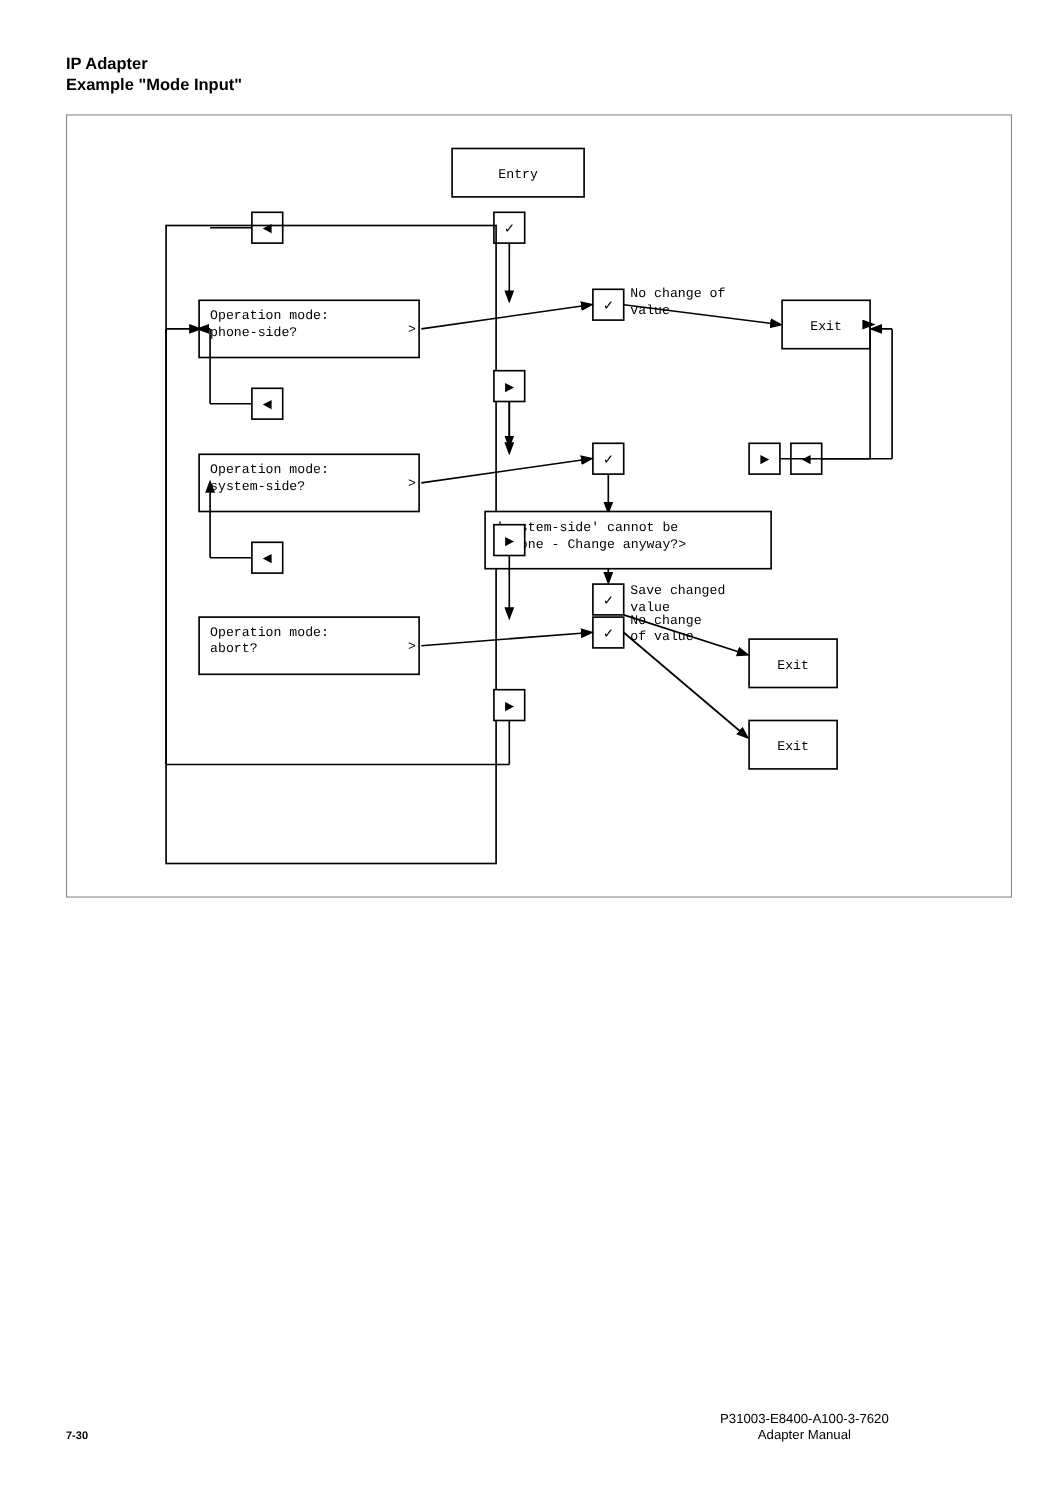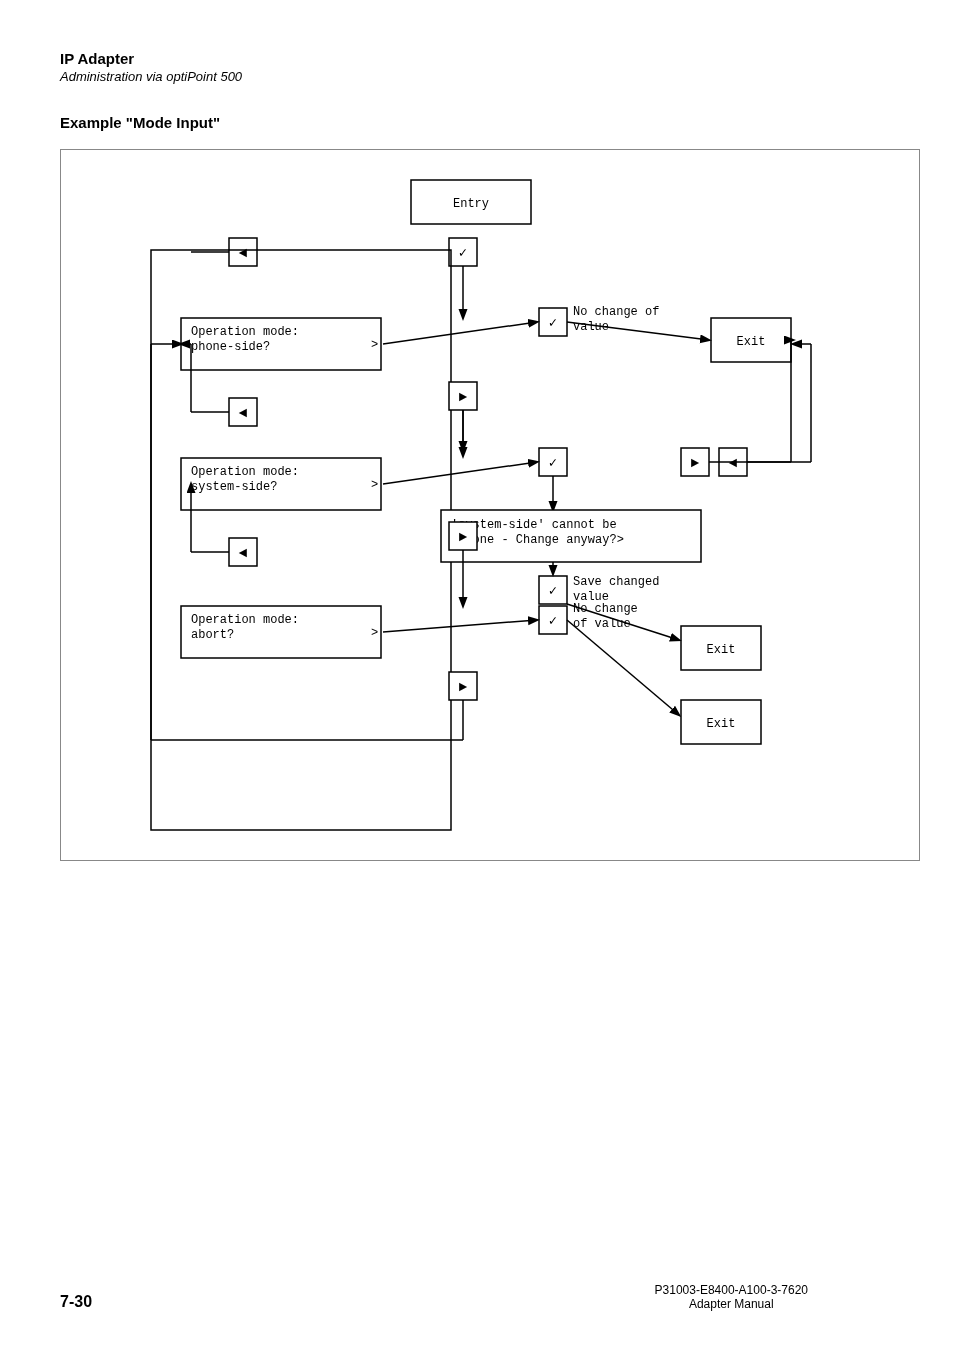--- a/index.html
+++ b/index.html
@@ -46,34 +46,33 @@
       position: absolute;
       bottom: 40px;
       left: 60px;
       right: 60px;
       display: flex;
       justify-content: space-between;
       align-items: flex-end;
     }
     .footer-left {
       font-weight: bold;
-      font-size: 16px;
+      font-size: 10px;
     }
     .footer-right {
       font-size: 12px;
       text-align: center;
     }
   </style>
 </head>
 <body>
 
 <div class="page">
 
   <div class="header-title">IP Adapter</div>
-  <div class="header-subtitle">Administration via optiPoint 500</div>
 
   <div class="section-title">Example "Mode Input"</div>
 
   <div class="diagram-container">
     <svg class="diagram-svg" width="860" height="710" viewBox="0 0 860 710" xmlns="http://www.w3.org/2000/svg" font-family="Courier New, monospace" font-size="12">
 
       <rect x="350" y="30" width="120" height="44" fill="white" stroke="black" stroke-width="1.5"></rect>
       <text x="410" y="57" text-anchor="middle">Entry</text>
 
       <rect x="388" y="88" width="28" height="28" fill="white" stroke="black" stroke-width="1.5"></rect>

